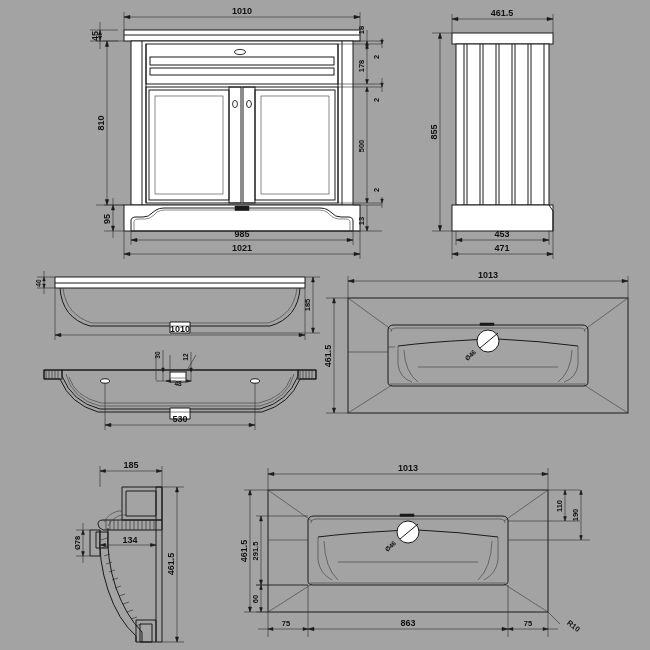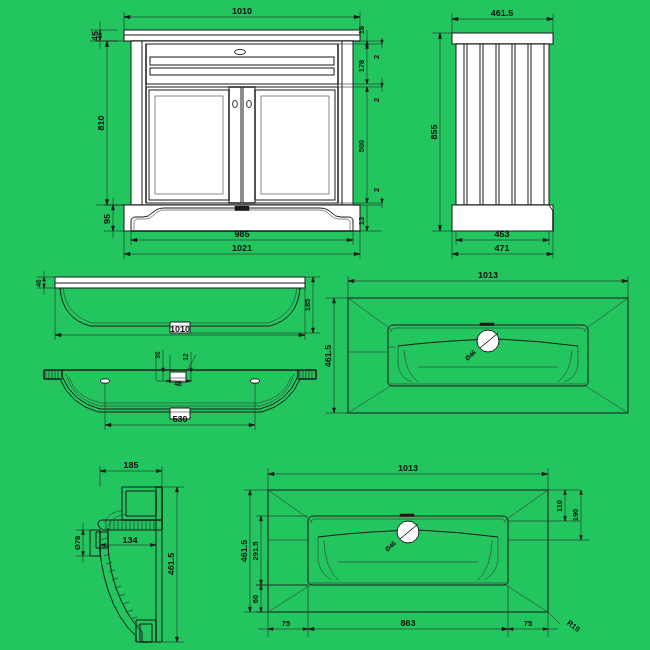--- a/index.html
+++ b/index.html
@@ -4,21 +4,21 @@
 <title>Vanity Unit Technical Drawing</title>
 <style>
   html,body{margin:0;padding:0;background:#ffffff;}
   body{
     font-family:"Liberation Sans", sans-serif;
     -webkit-font-smoothing:antialiased;
   }
   #sheet{
     position:relative;
     width:650px;height:650px;
-    background:#22c55e;
+    background:#a3a3a3;
     overflow:hidden;
   }
   #sheet svg{position:absolute;top:0;left:0;width:650px;height:650px;display:block;}
 
   
   .obj{fill:none;stroke:#1a1a1a;stroke-width:1;}
   .obj-f{fill:#ffffff;stroke:#1a1a1a;stroke-width:1;}
   .thin{fill:none;stroke:#3a3a3a;stroke-width:0.6;}
   .dim{fill:none;stroke:#2b2b2b;stroke-width:0.6;}
   .ext{fill:none;stroke:#2b2b2b;stroke-width:0.6;}

